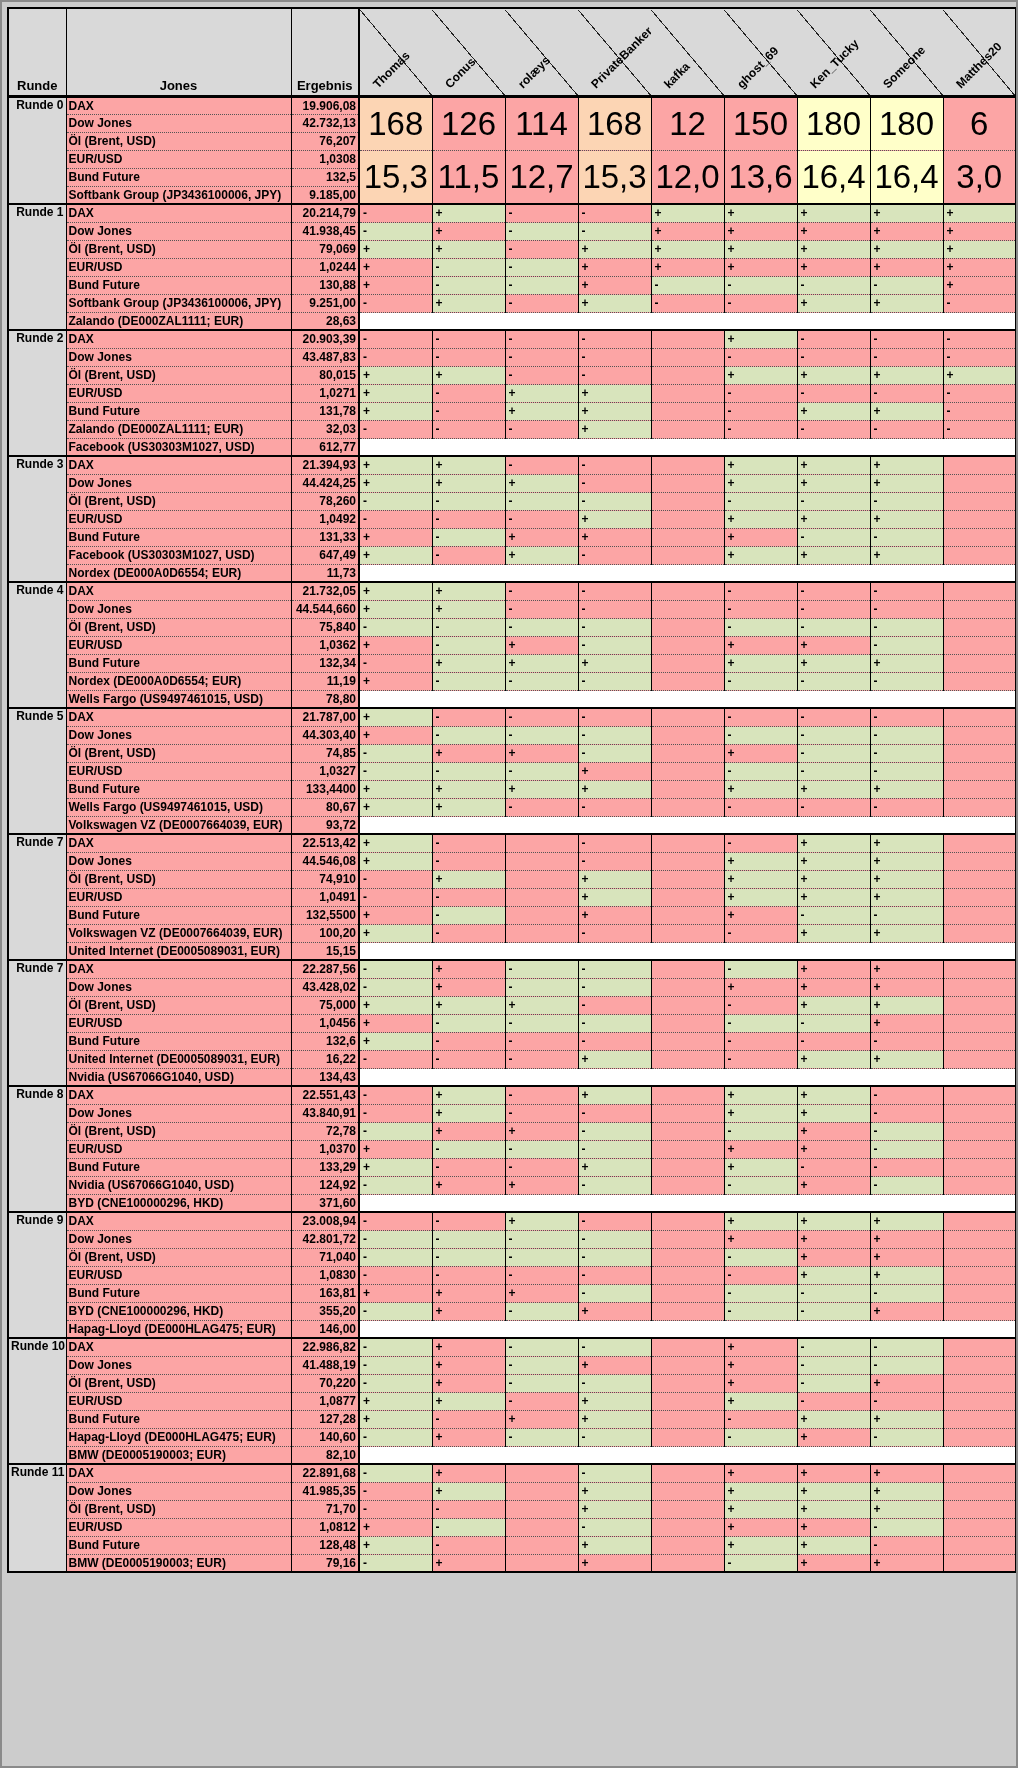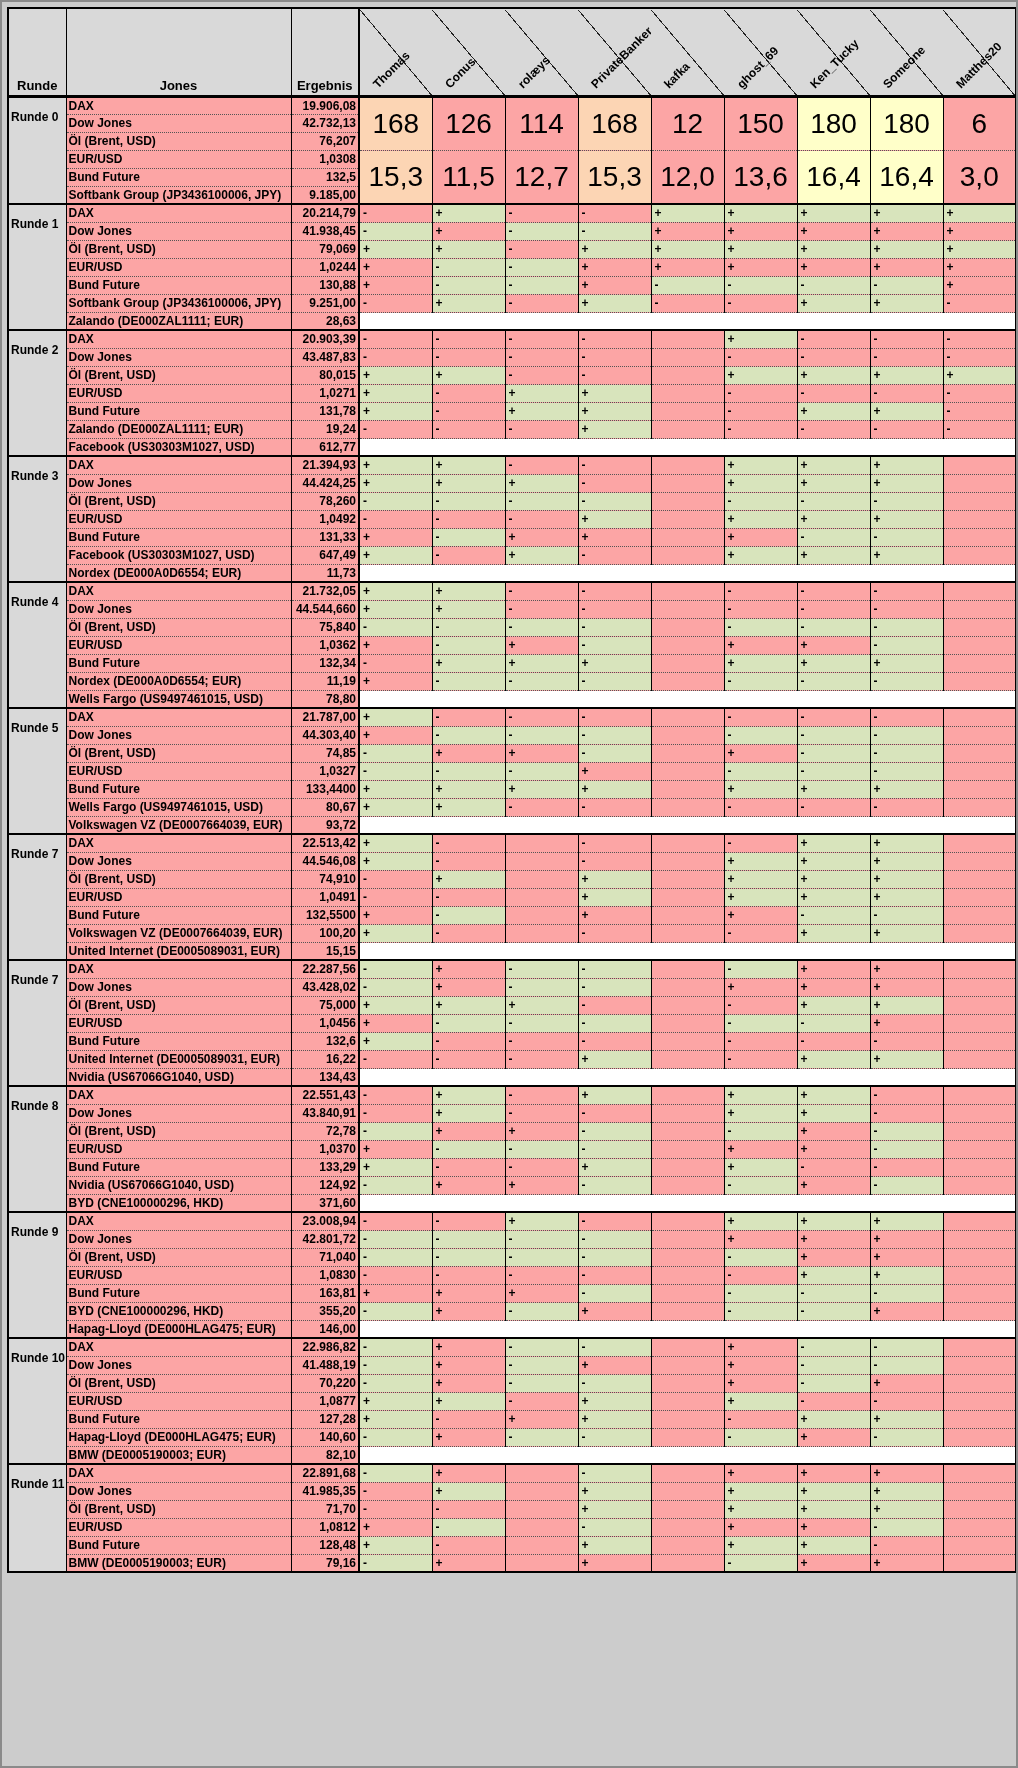--- a/index.html
+++ b/index.html
@@ -50,34 +50,34 @@
     font-size: 12px;
     font-weight: bold;
     padding: 0 2px;
     border-bottom: 1px dotted #555;
     overflow: hidden;
     white-space: nowrap;
   }
   td.round-label {
     background: var(--hdr, #d9d9d9);
     border-right: 1px solid #000;
-    text-align: left;
+    text-align: right;
     vertical-align: top;
-    padding-top: 12px;
+    padding-top: 0;
   }
   td.werte    { border-right: 1px solid #000; text-align: left; }
   td.ergebnis { border-right: 2px solid #000; text-align: right; }
   td.mark     { border-right: 1px solid #000; text-align: left; padding-left: 3px; }
   td.mark.green { background: var(--green, #d8e4bc); }
   td.score {
     border-right: 1px solid #000;
     text-align: center;
     vertical-align: middle;
     font-weight: 400;
-    font-size: 28px;
+    font-size: 33px;
     padding: 0;
   }
   td.peach  { background: var(--peach, #fcd5b4); }
   td.yellow { background: var(--yellow, #ffffc9); }
   td.blank  { border-right: none; background: #fff; }
   tr.round-start td { border-top: 2px solid #000; }
 </style>
 </head>
 <body>
 
@@ -319,21 +319,21 @@
         <td class="mark green">+</td>
         <td class="mark green">+</td>
         <td class="mark"></td>
         <td class="mark">-</td>
         <td class="mark green">+</td>
         <td class="mark green">+</td>
         <td class="mark">-</td>
       </tr>
       <tr>
         <td class="werte">Zalando (DE000ZAL1111; EUR)</td>
-        <td class="ergebnis">19,24</td>
+        <td class="ergebnis">32,03</td>
         <td class="mark">-</td>
         <td class="mark">-</td>
         <td class="mark">-</td>
         <td class="mark green">+</td>
         <td class="mark"></td>
         <td class="mark">-</td>
         <td class="mark">-</td>
         <td class="mark">-</td>
         <td class="mark">-</td>
       </tr>

